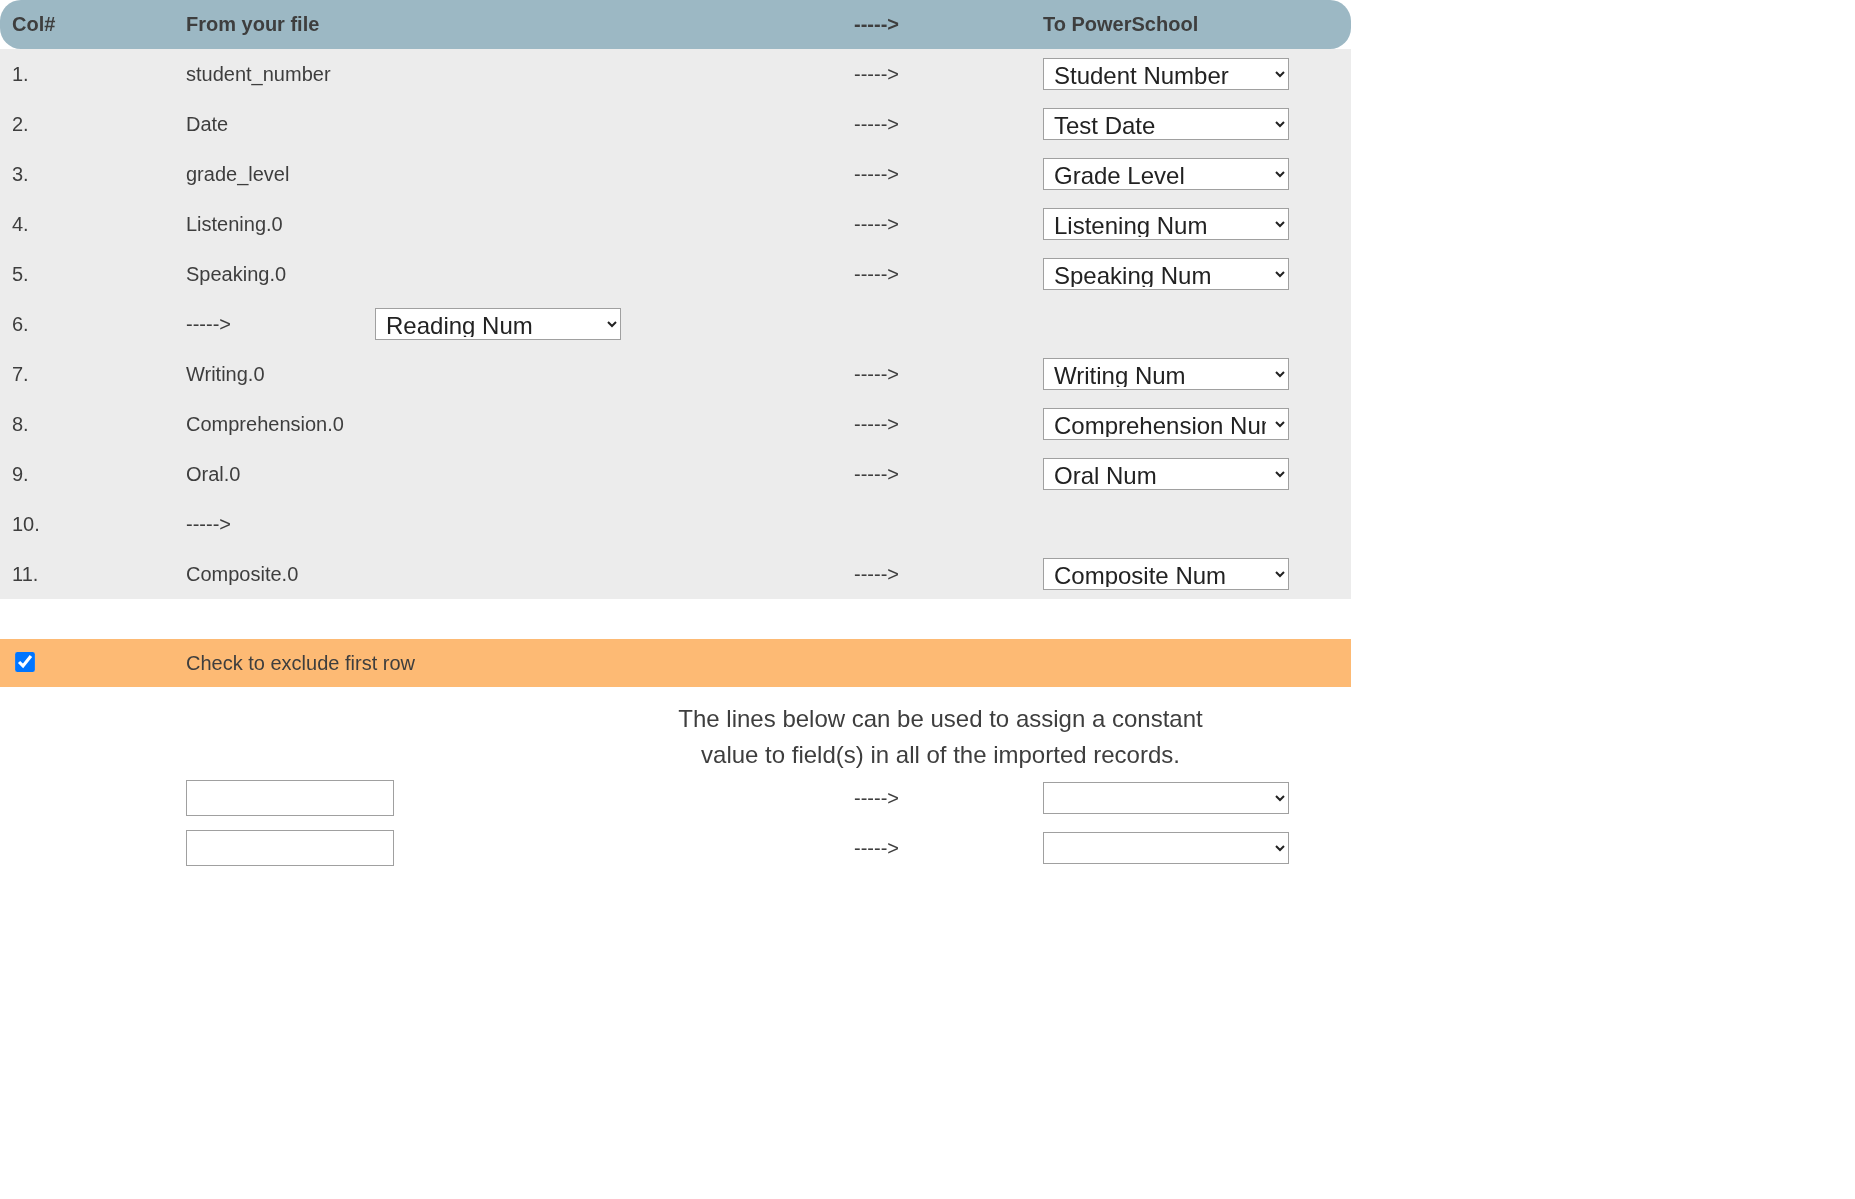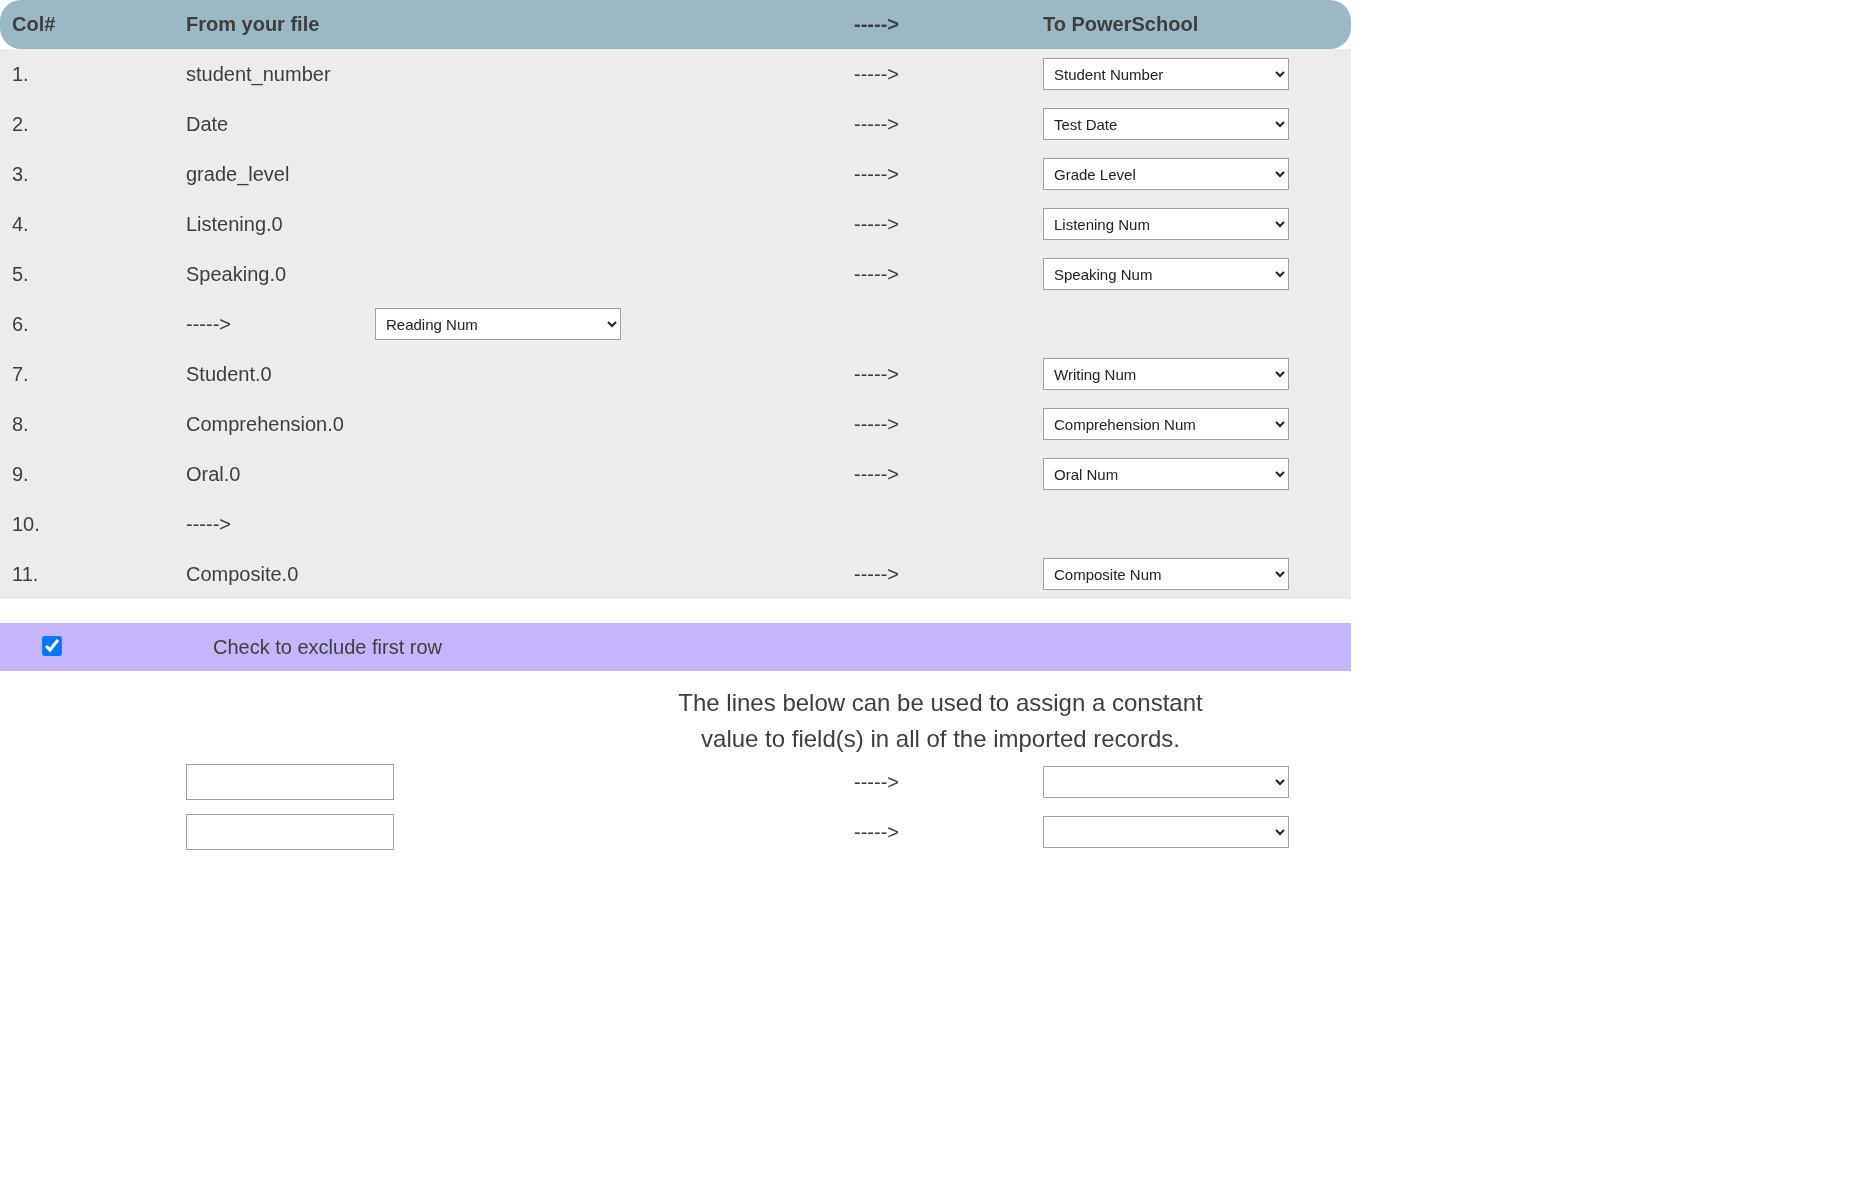--- a/index.html
+++ b/index.html
@@ -31,34 +31,33 @@
   .data-row {
     background: #ececec;
     display: flex;
     align-items: center;
     height: 50px;
   }
   .data-row .col-num { font-weight: normal; }
   select.map-select {
     width: 246px;
     height: 32px;
-    font-size: 15px;
+    font-size: 24px;
     padding: 2px 6px;
     border: 1px solid #a0a0a0;
     background: #ffffff;
     color: #222;
     font-family: inherit;
   }
   .exclude-row {
-    margin-top: 24px;
-    background: #c4b5fd;
+    margin-top: 40px;
+    background: #fdba74;
     display: flex;
     align-items: center;
     height: 48px;
-    padding-left: 27px;
   }
   .exclude-row .col-num { padding-left: 12px; }
   input[type="checkbox"].exclude-cb {
     width: 18px; height: 18px;
     transform: scale(1.1);
   }
   .hint-text {
     text-align: center;
     color: #3e3e3e;
     margin-top: 14px;
@@ -125,21 +124,21 @@
         <div class="col-arrow">-----&gt;</div>
         <div class="col-to"><select class="map-select"><option>Speaking Num</option></select></div>
       </div>
       <div class="data-row">
         <div class="col-num">6.</div>
         <div class="col-arrow">-----&gt;</div>
         <div class="col-to"><select class="map-select"><option>Reading Num</option></select></div>
       </div>
       <div class="data-row">
         <div class="col-num">7.</div>
-        <div class="col-from">Student.0</div>
+        <div class="col-from">Writing.0</div>
         <div class="col-arrow">-----&gt;</div>
         <div class="col-to"><select class="map-select"><option>Writing Num</option></select></div>
       </div>
       <div class="data-row">
         <div class="col-num">8.</div>
         <div class="col-from">Comprehension.0</div>
         <div class="col-arrow">-----&gt;</div>
         <div class="col-to"><select class="map-select"><option>Comprehension Num</option></select></div>
       </div>
       <div class="data-row">

